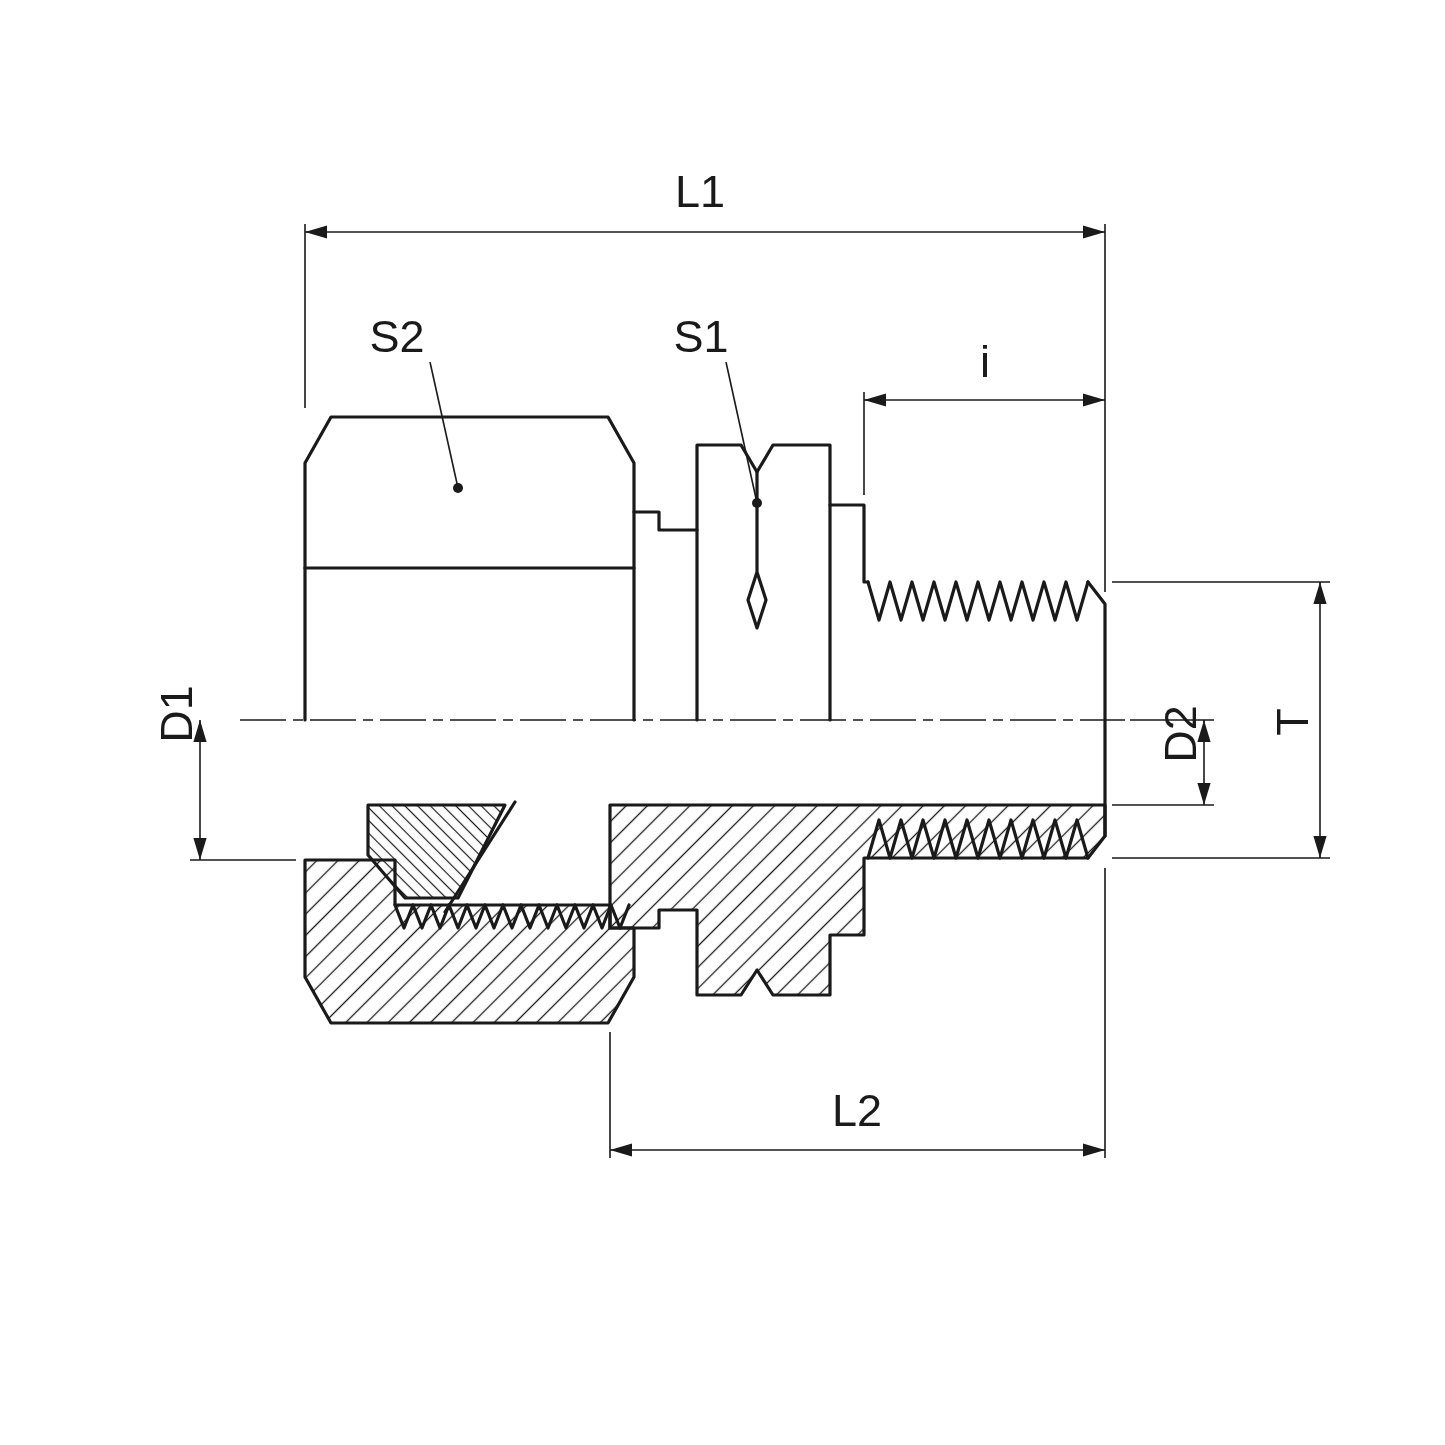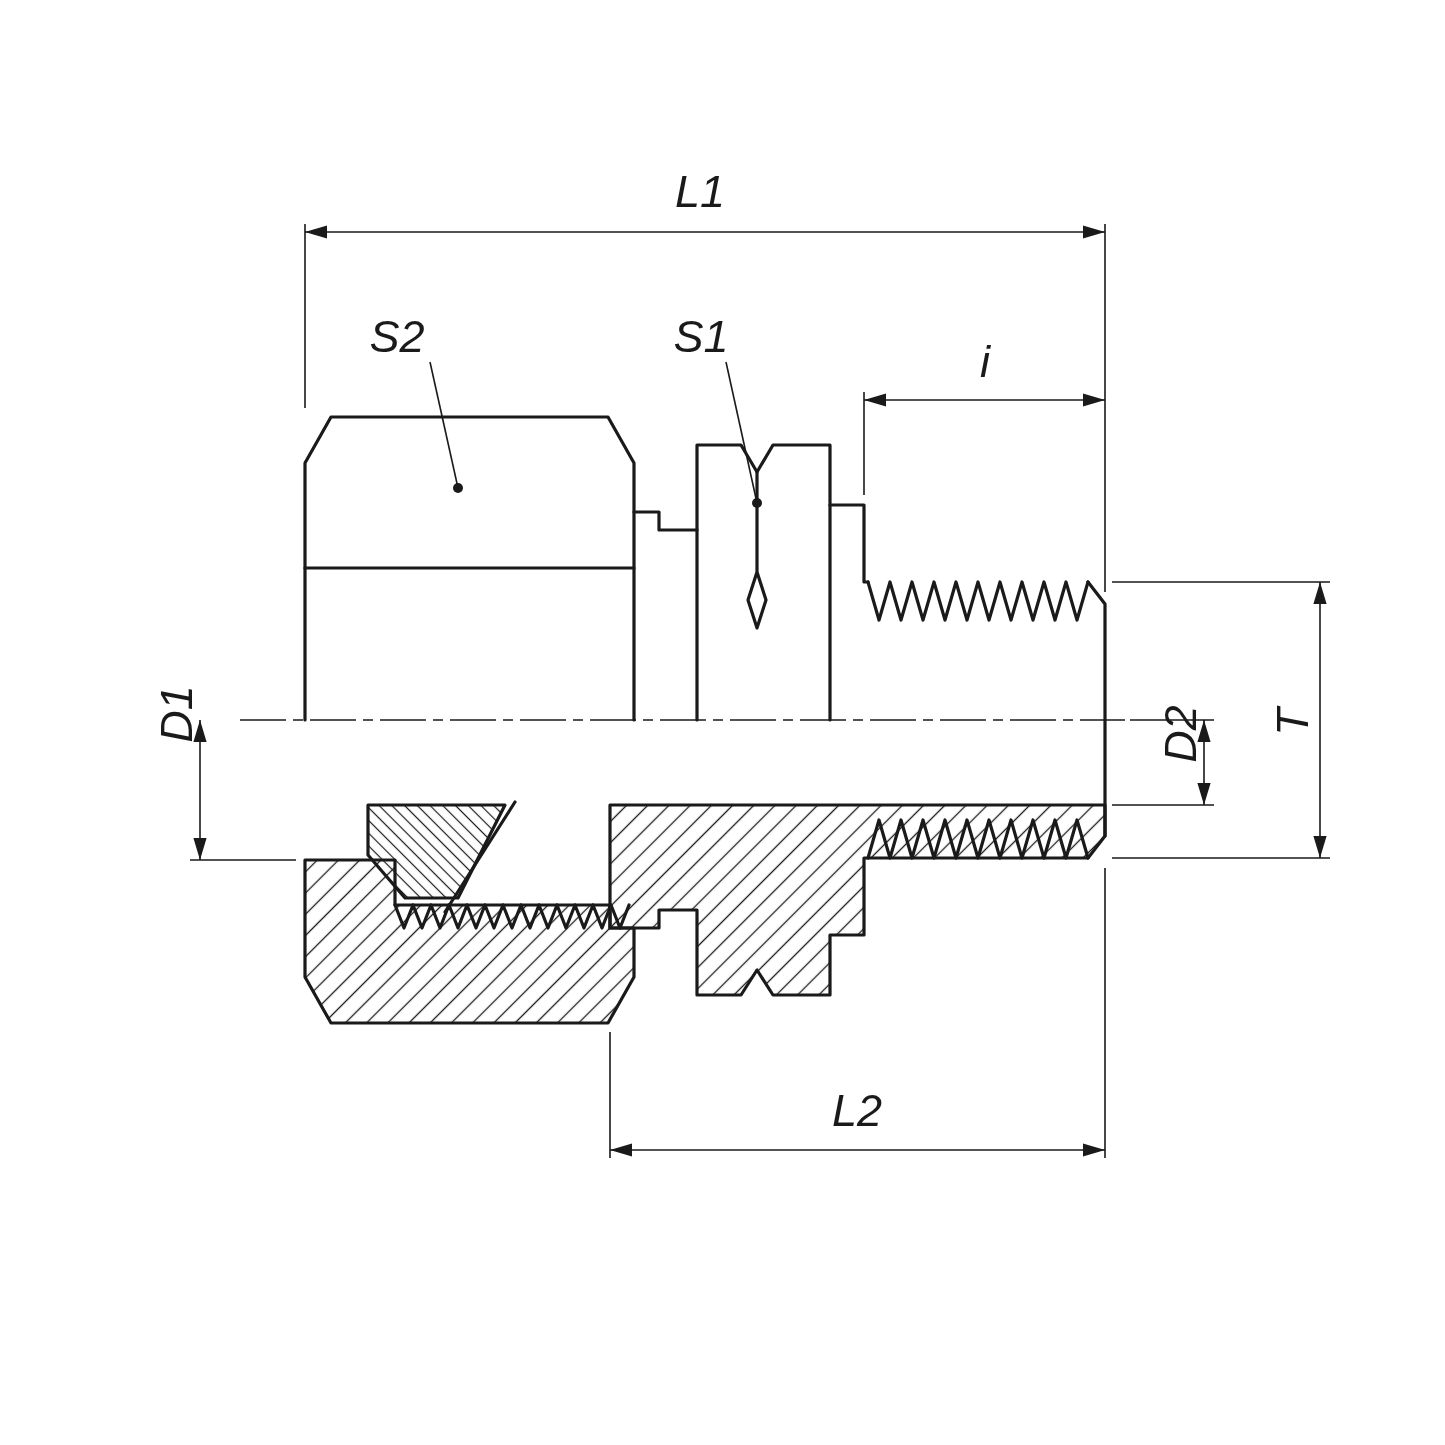--- a/index.html
+++ b/index.html
@@ -1,17 +1,17 @@
 <!DOCTYPE html>
 <html style="--ink: #1a1a1a; --bg: #ffffff;"><head>
 <meta charset="utf-8">
 <style>
   :root { --ink:#1a1a1a; --bg:#ffffff; }
   html,body { margin:0; padding:0; background:var(--bg); }
-  .page { width:1445px; height:1445px; background:var(--bg); position:relative; overflow:hidden;font-style:italic; }
+  .page { width:1445px; height:1445px; background:var(--bg); position:relative; overflow:hidden; }
   svg { display:block; }
   .ol   { stroke:var(--ink); fill:none; stroke-width:3.2; stroke-linejoin:round; stroke-linecap:round; }
   .olh  { stroke:var(--ink); stroke-width:3.2; stroke-linejoin:round; }
   .thin { stroke:var(--ink); fill:none; stroke-width:1.6; stroke-linecap:butt; }
   .cl   { stroke-dasharray:46 7 10 7; }
   .lbl  { font-family:"Liberation Sans","DejaVu Sans",sans-serif; font-size:45px; fill:var(--ink); }
 </style>
 </head>
 <body>
 

